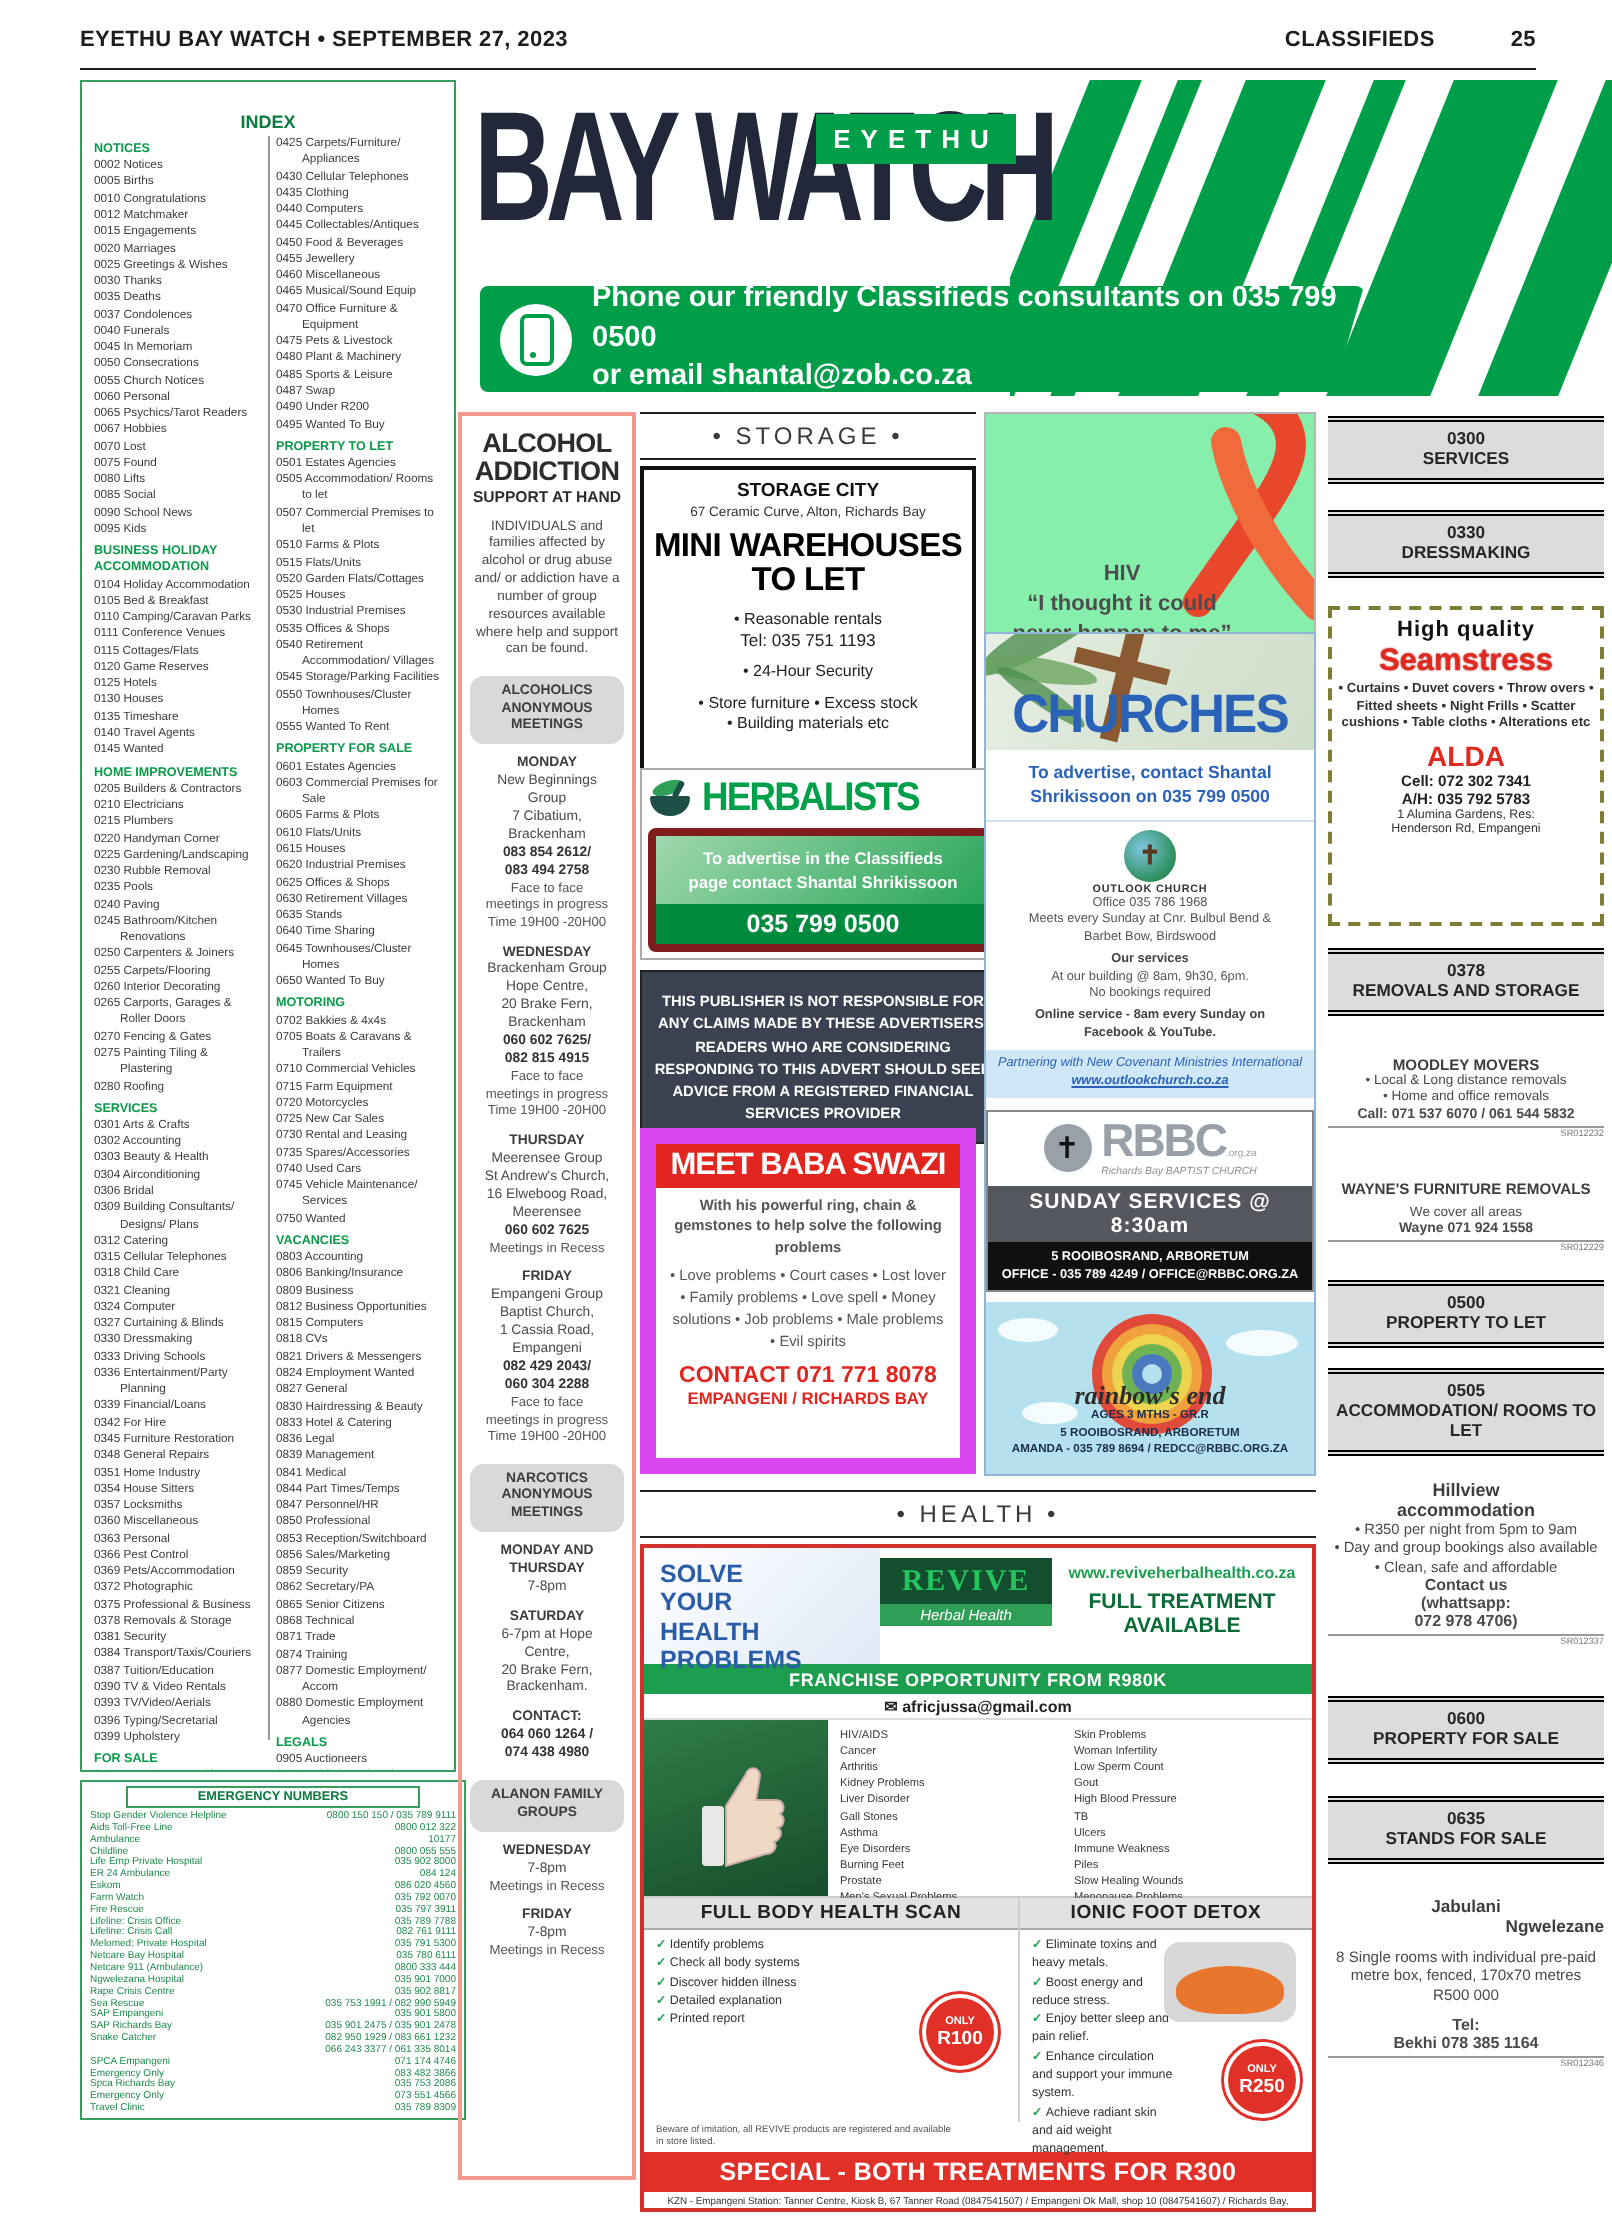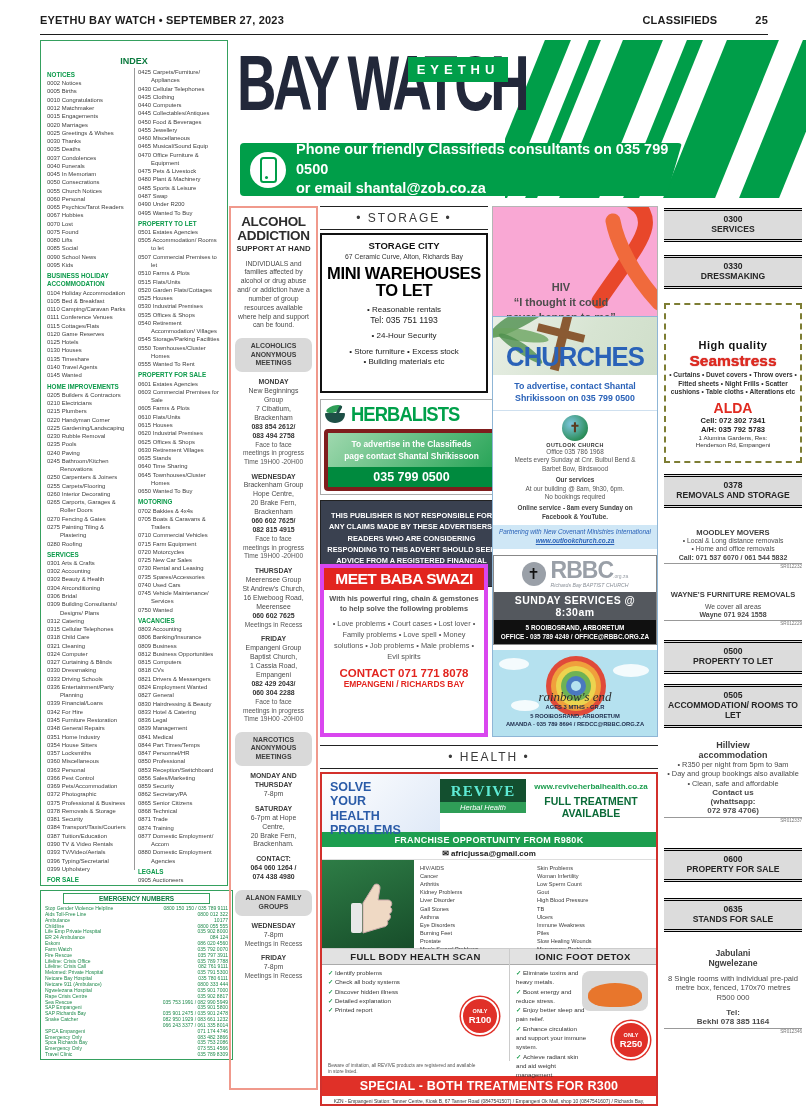--- a/index.html
+++ b/index.html
@@ -45,21 +45,21 @@
        border-bottom:3px double #000;text-align:center;font-size:8.6px;font-weight:bold;color:#262626;
        padding:4px 2px;box-sizing:border-box;line-height:1.15;}
   
   .rad{position:absolute;left:664px;width:138px;text-align:center;color:#4a4a4a;}
   .rad .nm{font-weight:bold;font-size:7.6px;color:#3e3e3e;}
   .rad .tx{font-size:6.8px;line-height:1.25;}
   .rad .bd{font-weight:bold;font-size:7px;}
   .ref{display:block;text-align:right;font-size:4.6px;color:#777;border-top:1px solid #999;margin-top:2px;}
   .seam{position:absolute;left:664px;top:303px;width:138px;height:160px;border:2px dashed #7d7d33;
         box-sizing:border-box;text-align:center;padding:4px 2px;}
-  .seam .hq{font-weight:bold;font-size:11px;color:#111;letter-spacing:.5px;margin-top:30px;}
+  .seam .hq{font-weight:bold;font-size:11px;color:#111;letter-spacing:.5px;}
   .seam .sm{font-weight:bold;font-size:15.5px;color:#e02a20;text-shadow:0 0 1px #a00;margin:1px 0;}
   .seam .it{font-size:6.6px;line-height:1.3;color:#333;font-weight:bold;}
   .seam .alda{font-weight:bold;font-size:14px;color:#e02a20;margin-top:3px;}
   .seam .ct{font-weight:bold;font-size:7.6px;color:#222;}
   .seam .ad{font-size:6.2px;color:#333;}
   
   .alc{position:absolute;left:229px;top:206px;width:89px;height:884px;border:2px solid #f0998c;
        box-sizing:border-box;text-align:center;padding:7px 4px;overflow:hidden;}
   .alc-t{font-size:13.5px;font-weight:bold;line-height:1.02;color:#2d2d2d;letter-spacing:-.3px;}
   .alc-s{font-size:7.8px;font-weight:bold;color:#2d2d2d;margin-top:1px;}
@@ -75,41 +75,41 @@
         display:flex;align-items:center;justify-content:center;font-size:12px;letter-spacing:2px;
         color:#3a3a3a;font-weight:normal;}
   
   .stor{position:absolute;left:320px;top:233px;width:168px;height:160px;border:2px solid #111;
         box-sizing:border-box;text-align:center;padding:5px 3px;}
   .stor .n{font-weight:bold;font-size:9.5px;color:#111;}
   .stor .a{font-size:6.8px;color:#333;margin-top:2px;}
   .stor .h{font-weight:bold;font-size:16.5px;line-height:1.05;color:#000;margin-top:5px;letter-spacing:-.3px;}
   .stor .b{font-size:8px;color:#222;margin-top:5px;line-height:1.3;}
   
-  .herb{position:absolute;left:320px;top:399px;width:183px;}
+  .herb{position:absolute;left:320px;top:384px;width:183px;}
   .herb-top{border:1px solid #aaa;padding:3px;box-sizing:border-box;background:#fff;}
   .herb-logo{display:flex;align-items:center;gap:3px;}
   .herb-name{font-size:20px;font-weight:bold;color:#00a04a;letter-spacing:-1px;transform:scaleX(.92);transform-origin:left;}
   .herb-adv{margin-top:3px;border-radius:4px;overflow:hidden;border:4px solid #7f1d1d;}
   .herb-adv .l{background:linear-gradient(135deg,#9fd8ae,#27a457);color:#fff;font-weight:bold;
                font-size:8.4px;text-align:center;padding:5px 2px;line-height:1.45;}
   .herb-adv .p{background:#008a3e;color:#fff;font-weight:bold;font-size:12.5px;text-align:center;padding:3px 0;}
   .herb-disc{margin-top:5px;background:#3a4150;color:#fff;font-weight:bold;font-size:7.4px;
              line-height:1.5;text-align:center;padding:9px 5px;border:1px solid #222;}
   
-  .baba{position:absolute;left:320px;top:564px;width:168px;height:173px;border:4px solid #d946ef;box-sizing:border-box;}
+  .baba{position:absolute;left:320px;top:564px;width:168px;height:173px;border:8px solid #d946ef;box-sizing:border-box;}
   .baba-t{background:#e2251f;color:#fff;font-weight:bold;font-size:15.5px;text-align:center;
           letter-spacing:-.5px;padding:2px 0;transform-origin:top;}
   .baba-b{font-size:7.4px;font-weight:bold;color:#555;text-align:center;padding:4px 5px 0;line-height:1.4;}
   .baba-p{font-size:7.4px;color:#555;text-align:center;padding:3px 6px 0;line-height:1.5;}
   .baba-c{color:#e2251f;font-weight:bold;font-size:11.5px;text-align:center;margin-top:5px;}
   .baba-a{color:#e2251f;font-weight:bold;font-size:8.4px;text-align:center;}
   
   .hiv{position:absolute;left:492px;top:206px;width:166px;height:130px;border:1px solid #b5b5b5;
-       box-sizing:border-box;overflow:hidden;background:#f9a8d4;}
+       box-sizing:border-box;overflow:hidden;background:#86efac;}
   .hiv-tx{position:absolute;left:8px;bottom:10px;font-weight:bold;font-size:11px;line-height:1.35;
           color:#4d4d4d;text-align:center;width:120px;}
   
   .chb{position:absolute;left:492px;top:316px;width:166px;border:1px solid #8fb6d6;box-sizing:border-box;background:#fff;}
   .ch-photo{position:relative;height:58px;background:linear-gradient(120deg,#e9efe6,#d7e4d2 55%,#cfdeca);overflow:hidden;}
   .leaf{position:absolute;background:#4d8f4d;border-radius:50% 50% 50% 50%/60% 60% 40% 40%;opacity:.8;}
   .crossbar{position:absolute;background:#8a5a33;}
   .ch-title{position:absolute;left:0;right:0;bottom:2px;text-align:center;font-weight:bold;
             font-size:27px;color:#2a62b8;letter-spacing:-1px;transform:scaleX(.95);}
   .ch-adv{text-align:center;color:#2a62b8;font-weight:bold;font-size:8.8px;line-height:1.4;
@@ -129,31 +129,31 @@
   .rbbc-circ{width:24px;height:24px;border-radius:50%;background:#9aa0a8;color:#111;display:flex;
              align-items:center;justify-content:center;font-size:15px;}
   .rbbc-nm{font-size:23px;color:#9aa0a8;font-weight:bold;letter-spacing:-1px;line-height:.9;}
   .rbbc-sx{font-size:5px;color:#9aa0a8;}
   .rbbc-sub{font-size:5.2px;color:#8a9098;font-style:italic;}
   .rbbc-b1{background:#54585e;color:#fff;font-weight:bold;font-size:10.5px;text-align:center;padding:2px 0;letter-spacing:.5px;}
   .rbbc-b2{background:#101010;color:#fff;font-weight:bold;font-size:6.4px;text-align:center;padding:3px 1px;line-height:1.45;}
   .rain{position:relative;margin-top:5px;height:86px;background:#b5e1ef;overflow:hidden;text-align:center;}
   .cloud{position:absolute;background:#fff;border-radius:50%;opacity:.85;}
   .arc{position:absolute;border-radius:50%;}
-  .rain-nm{position:relative;font-family:"Liberation Serif",serif;font-style:italic;font-weight:normal;
+  .rain-nm{position:relative;font-family:"Liberation Serif",serif;font-style:italic;font-weight:bold;
            font-size:13px;color:#2d2d2d;margin-top:40px;line-height:1;}
   .rain-l{position:relative;font-size:5.8px;font-weight:bold;color:#1c2a4a;line-height:1.45;}
   
   .rev{position:absolute;left:320px;top:772px;width:338px;height:334px;border:2.5px solid #d2302c;
        box-sizing:border-box;background:#fff;overflow:hidden;}
   .rev-r1{display:flex;height:58px;}
   .rev-solve{width:118px;background:linear-gradient(135deg,#ffffff,#dfe9f7);color:#2b5ca8;font-weight:bold;
              font-size:12.5px;line-height:1.15;padding:6px 0 0 8px;box-sizing:border-box;}
   .rev-logo{width:86px;padding-top:5px;}
-  .rev-box{background:#134f2f;color:#5eead4;text-align:center;font-family:"Liberation Serif",serif;
+  .rev-box{background:#134f2f;color:#22c55e;text-align:center;font-family:"Liberation Serif",serif;
            font-weight:bold;font-size:15px;padding:4px 0 2px;letter-spacing:1px;}
   .rev-hh{background:#2f9e57;color:#fff;text-align:center;font-size:7.5px;font-style:italic;padding:1px 0;}
   .rev-rt{flex:1;text-align:center;padding-top:8px;}
   .rev-web{color:#1d9e4f;font-weight:bold;font-size:8px;}
   .rev-ft{color:#0b6b38;font-weight:bold;font-size:10.5px;margin-top:4px;}
   .rev-fr{background:#1d9e4f;color:#fff;font-weight:bold;font-size:9px;text-align:center;padding:2.5px 0;letter-spacing:.3px;}
   .rev-em{font-size:8px;font-weight:bold;color:#222;text-align:center;padding:1.5px 0;border-bottom:1px solid #ddd;}
   .rev-r3{display:flex;height:88px;}
   .rev-hand{width:92px;background:linear-gradient(160deg,#2e7d46,#174d2a);display:flex;align-items:center;justify-content:center;}
   .cond{flex:1;display:flex;padding:4px 2px 0 6px;}
@@ -764,21 +764,21 @@
     <div>0600</div>
       <div>PROPERTY FOR SALE</div>
   </div>
   <div class="cat" style="top:898px;">
     <div>0635</div>
       <div>STANDS FOR SALE</div>
   </div>
 
   <div class="rad" style="top:948px;">
     <div class="nm" style="font-size:8.6px;">Jabulani</div>
-    <div class="nm" style="font-size:8.6px;">Ngwelezane</div>
+    <div class="nm" style="font-size:8.6px;text-align:right;">Ngwelezane</div>
     <div class="tx" style="margin-top:6px;font-size:7.6px;">8 Single rooms with individual pre-paid metre box, fenced, 170x70 metres</div>
     <div class="tx" style="font-size:7.6px;">R500 000</div>
     <div class="bd" style="margin-top:6px;font-size:8px;">Tel:</div>
     <div class="bd" style="font-size:8px;">Bekhi 078 385 1164</div>
     <span class="ref">SR012346</span>
   </div>
 
   <div class="sect" style="left:320px;top:745px;width:338px;height:22px;">• HEALTH •</div>
 
   <div class="rev">

